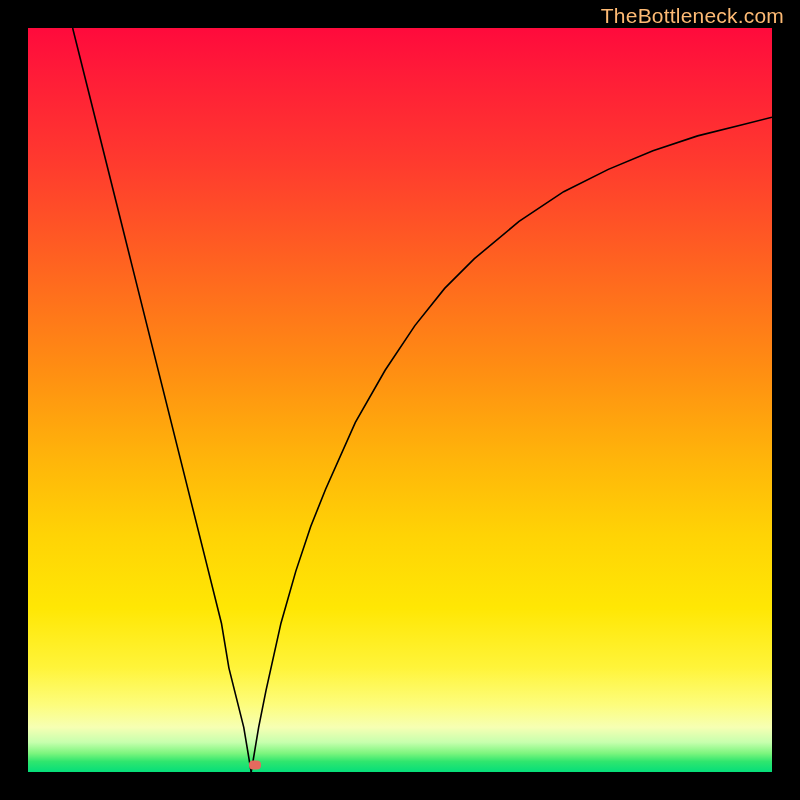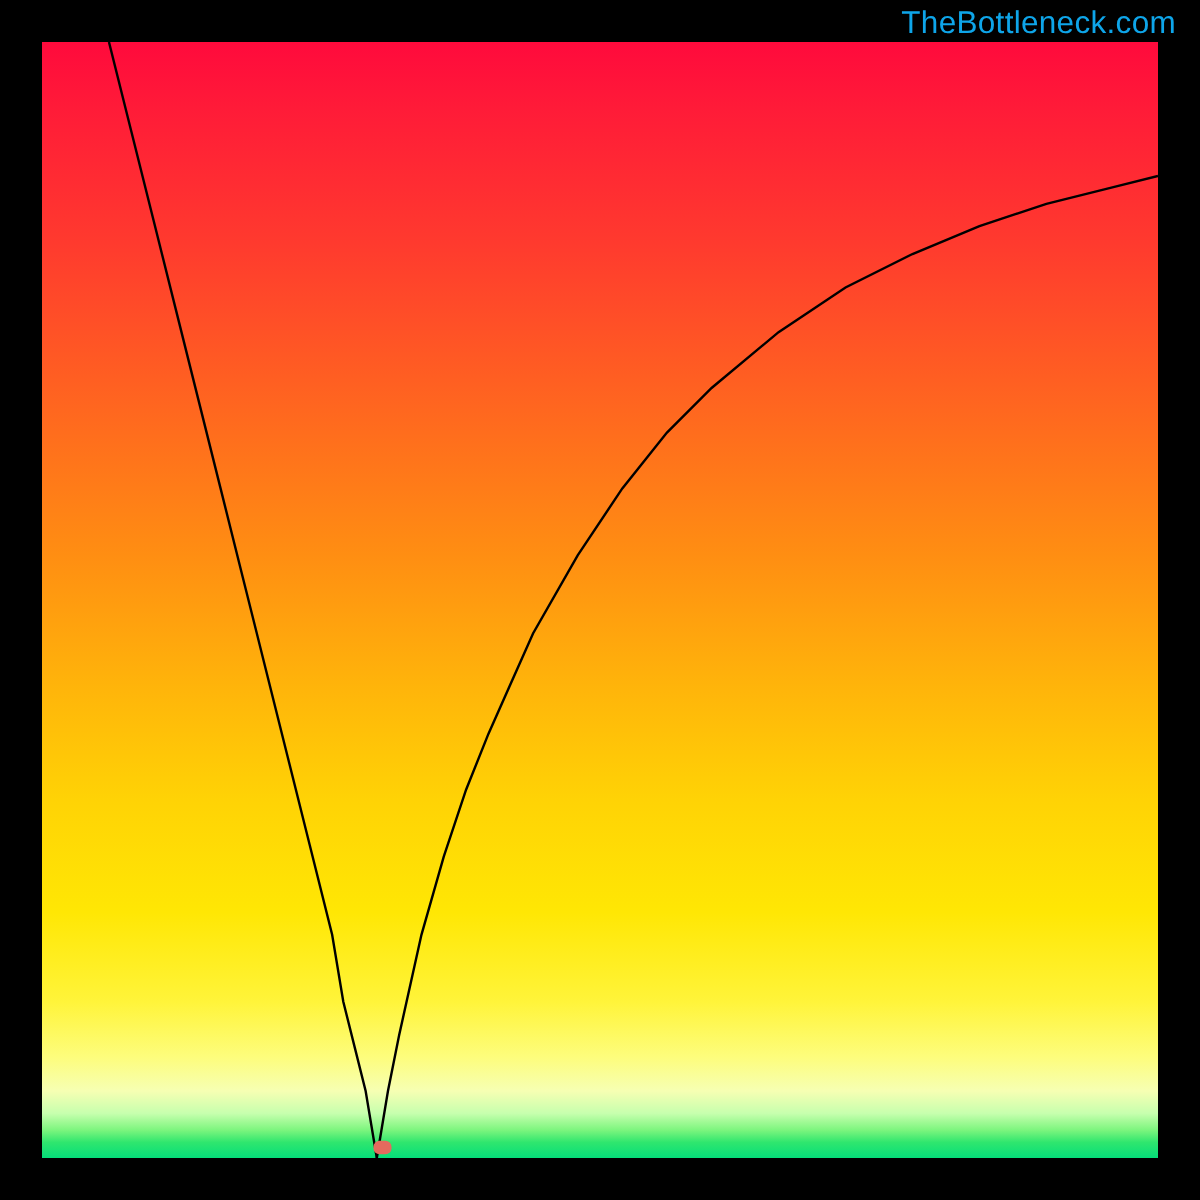--- a/index.html
+++ b/index.html
@@ -14,21 +14,21 @@
   .frame {
     position: relative;
     width: 800px;
     height: 800px;
     background: #000;
   }
   .watermark {
     position: absolute;
     top: 4px;
     right: 16px;
-    color: #0ea5e9;
+    color: #fdba74;
     font-size: 21px;
     font-weight: 500;
     letter-spacing: 0.2px;
     user-select: none;
   }
   .plot-area {
     position: absolute;
     left: 28px;
     top: 28px;
     width: 744px;

